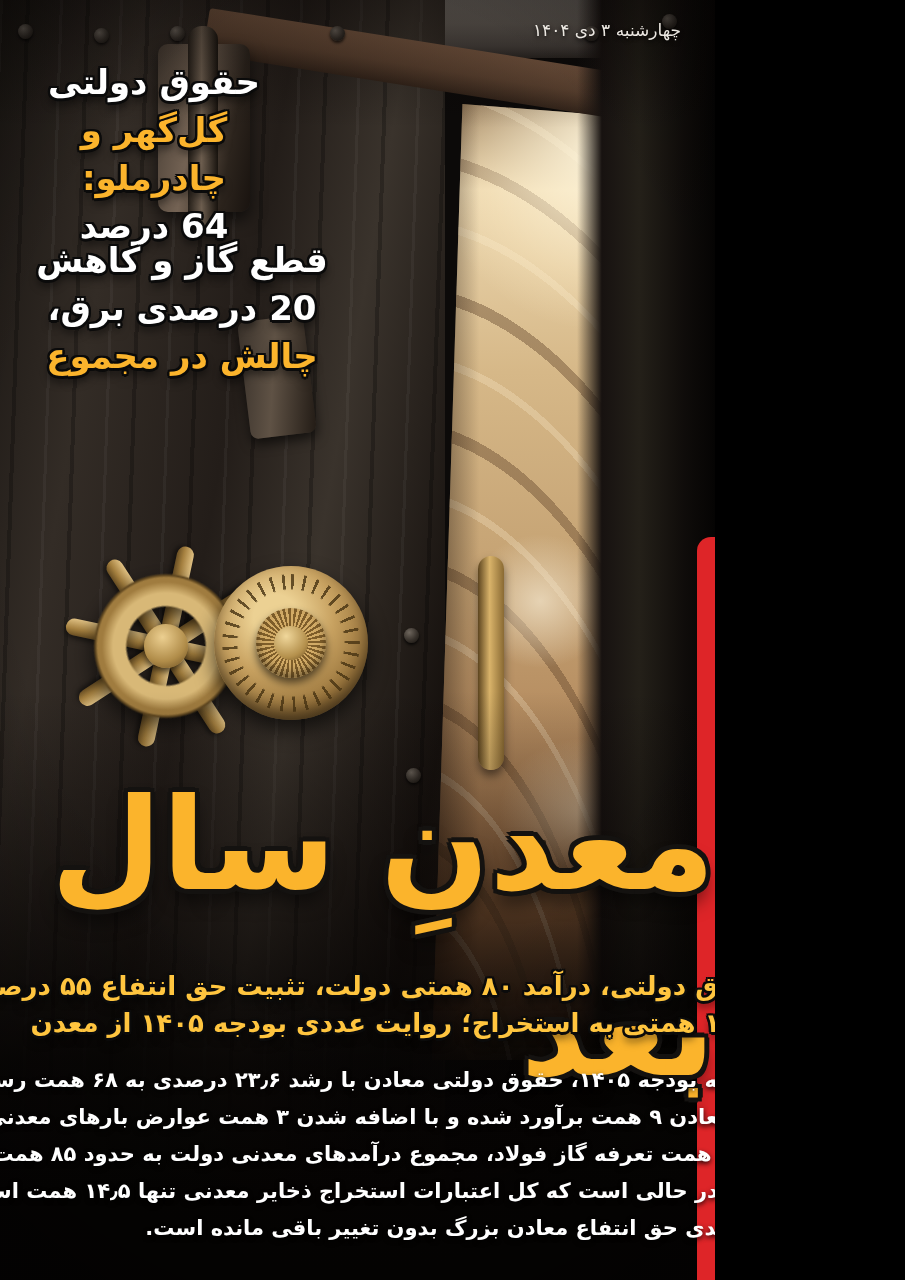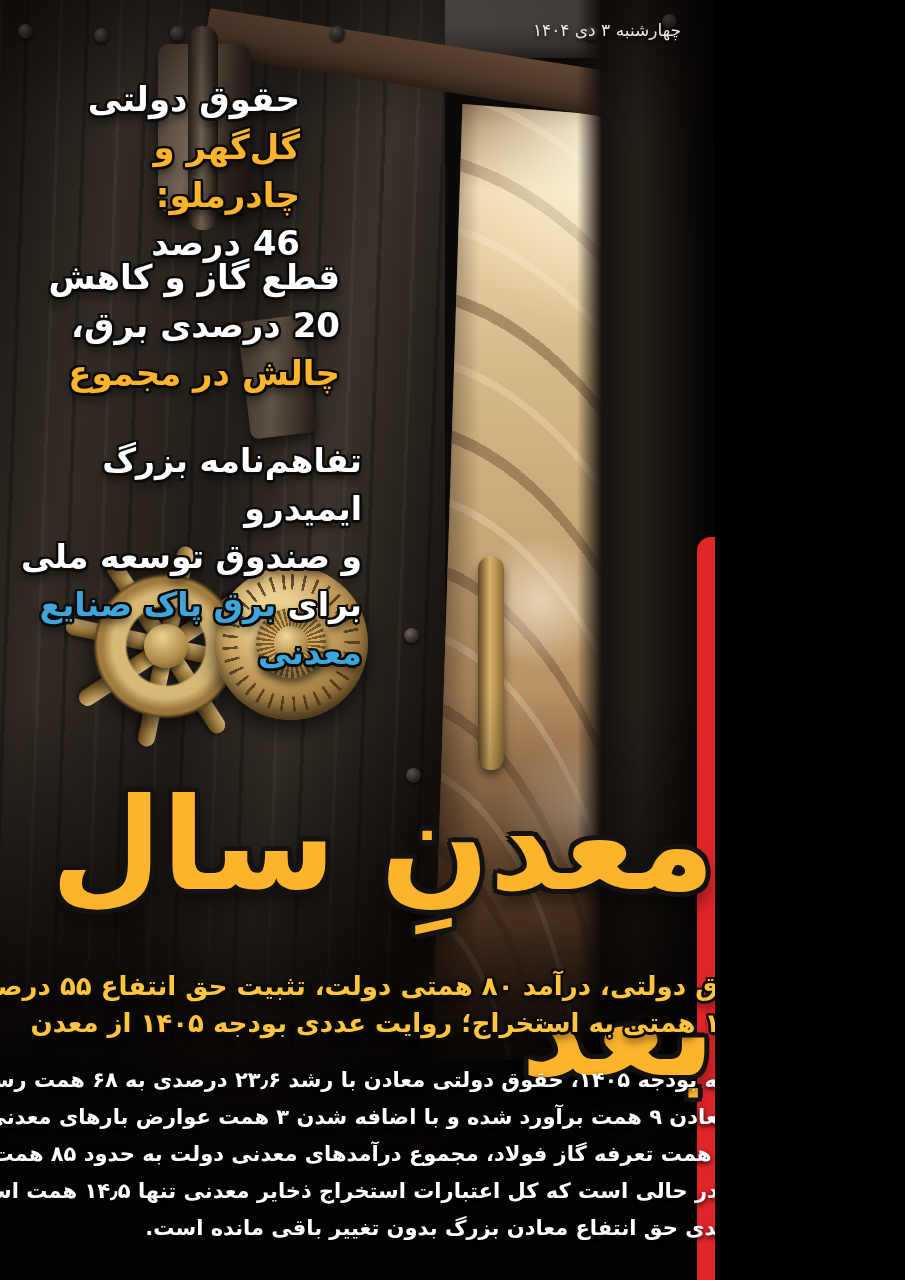--- a/index.html
+++ b/index.html
@@ -134,21 +134,21 @@
     text-shadow:2.5px 0 0 #0b0b0b,-2.5px 0 0 #0b0b0b,0 2.5px 0 #0b0b0b,0 -2.5px 0 #0b0b0b,
       2px 2px 0 #0b0b0b,-2px 2px 0 #0b0b0b,2px -2px 0 #0b0b0b,-2px -2px 0 #0b0b0b,
       0 6px 9px rgba(0,0,0,.65);
   }
   .date{top:20px;right:34px;font-size:17px;letter-spacing:.5px;color:#ece8e2;text-shadow:0 2px 4px rgba(0,0,0,.8);}
   .logo-block{top:50px;right:26px;width:352px;text-align:center;}
   .logo-fa{font-size:60px;font-weight:bold;line-height:1.15;text-shadow:0 3px 8px rgba(0,0,0,.6);}
   .logo-en{direction:ltr;font-size:20px;letter-spacing:10px;margin-top:-4px;text-shadow:0 2px 5px rgba(0,0,0,.7);}
   .logo-tagline{font-size:21px;font-weight:bold;margin-top:16px;text-shadow:0 2px 5px rgba(0,0,0,.8);}
   .logo-license{font-size:14px;margin-top:9px;color:#f2efe9;text-shadow:0 2px 4px rgba(0,0,0,.8);}
-  .teaser{font-size:34px;font-weight:bold;line-height:48px;margin-top:17px;}
+  .teaser{font-size:34px;font-weight:bold;line-height:48px;text-align:center;}
   .t1{top:58px;left:8px;width:292px;}
   .t2{top:236px;left:24px;width:316px;}
   .t3{top:420px;left:0;width:362px;font-size:33px;}
   .yellow{color:#FBB42C;}
   .blue{color:#3EA6DB;}
   .headline{
     top:752px;left:0;width:100%;
     font-size:128px;font-weight:bold;line-height:1.45;color:#FBB42C;
     text-shadow:5px 0 0 #141210,-5px 0 0 #141210,0 5px 0 #141210,0 -5px 0 #141210,
       4px 4px 0 #141210,-4px 4px 0 #141210,4px -4px 0 #141210,-4px -4px 0 #141210,
@@ -212,34 +212,29 @@
 
   <div class="vignette"></div>
   <div class="red-tab"></div>
 
   <div class="txt date">چهارشنبه ۳ دی ۱۴۰۴</div>
 
 
   <div class="txt teaser t1 outline">
     <div>حقوق دولتی</div>
     <div class="yellow">گل‌گهر و چادرملو:</div>
-    <div>46 درصد</div>
+    <div>64 درصد</div>
   </div>
 
   <div class="txt teaser t2 outline">
     <div>قطع گاز و کاهش</div>
     <div>20 درصدی برق،</div>
     <div class="yellow">چالش در مجموع</div>
   </div>
 
-  <div class="txt teaser t3 outline">
-    <div>تفاهم‌نامه بزرگ ایمیدرو</div>
-    <div>و صندوق توسعه ملی</div>
-    <div><span>برای </span><span class="blue">برق پاک صنایع معدنی</span></div>
-  </div>
 
   <div class="txt headline">معدنِ سال بعد</div>
 
   <div class="txt subheadline outline">
     <div>۶۸ همت حقوق دولتی، درآمد ۸۰ همتی دولت، تثبیت حق انتفاع ۵۵ درصدی و</div>
     <div>بازگَشت ۱۴٫۵ همتی به استخراج؛ روایت عددی بودجه ۱۴۰۵ از معدن</div>
   </div>
 
   <div class="txt body-text">
     <div>بیرونیت: در لایحه بودجه ۱۴۰۵، حقوق دولتی معادن با رشد ۲۳٫۶ درصدی به ۶۸ همت رسیده، درآمد</div>

